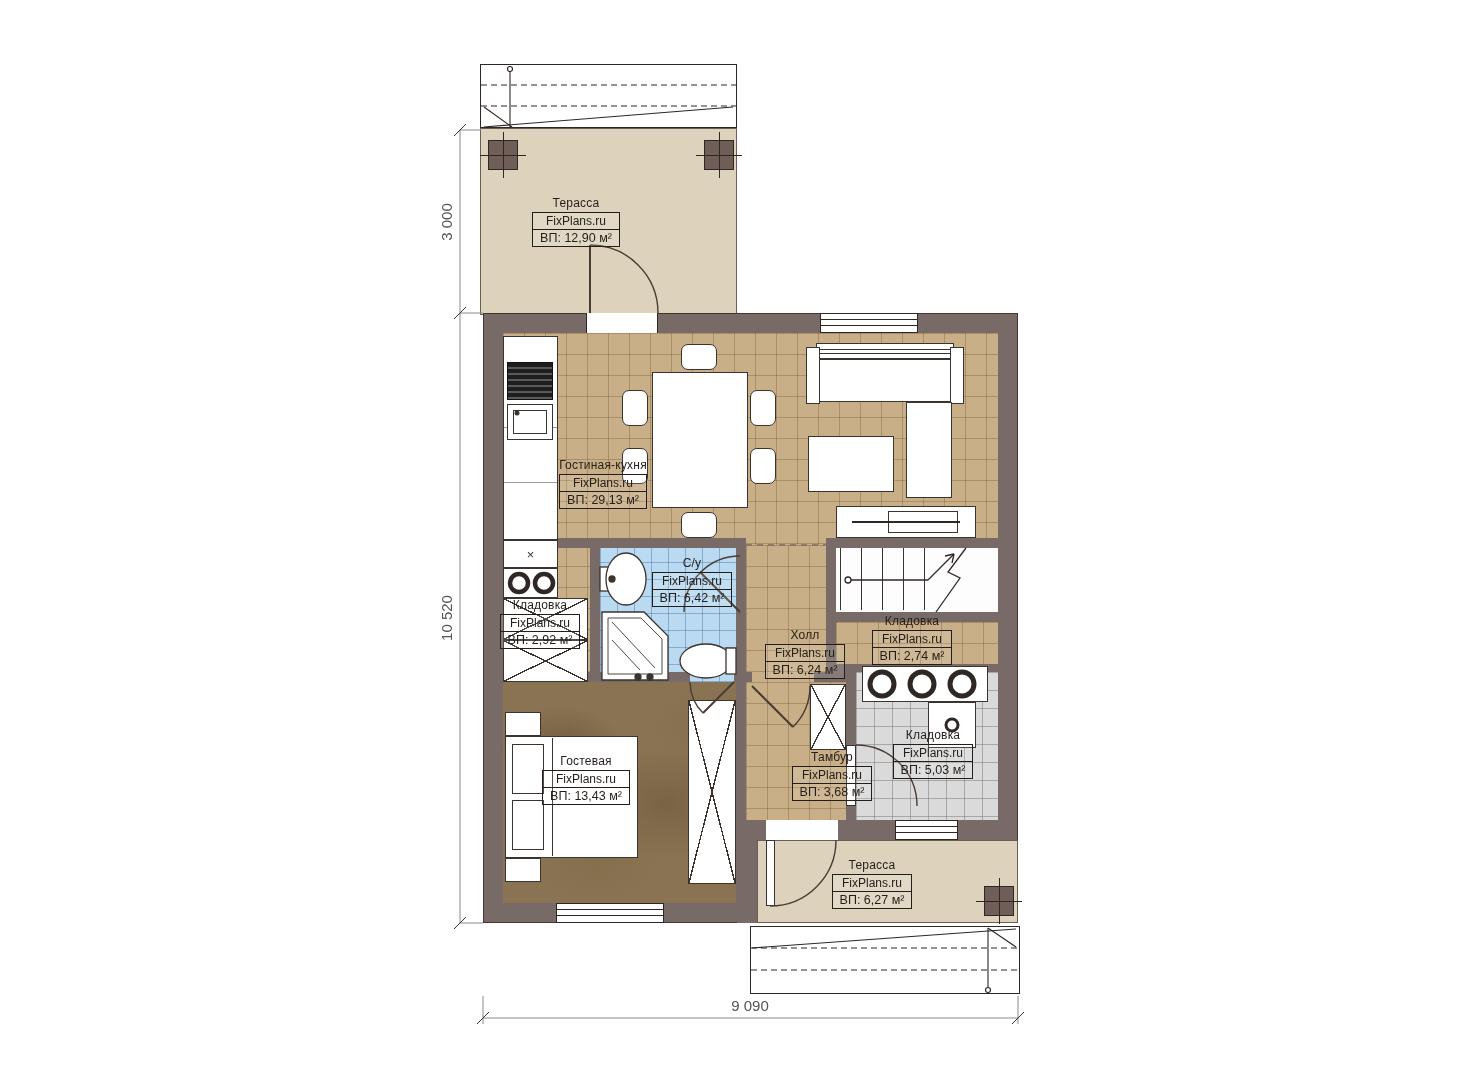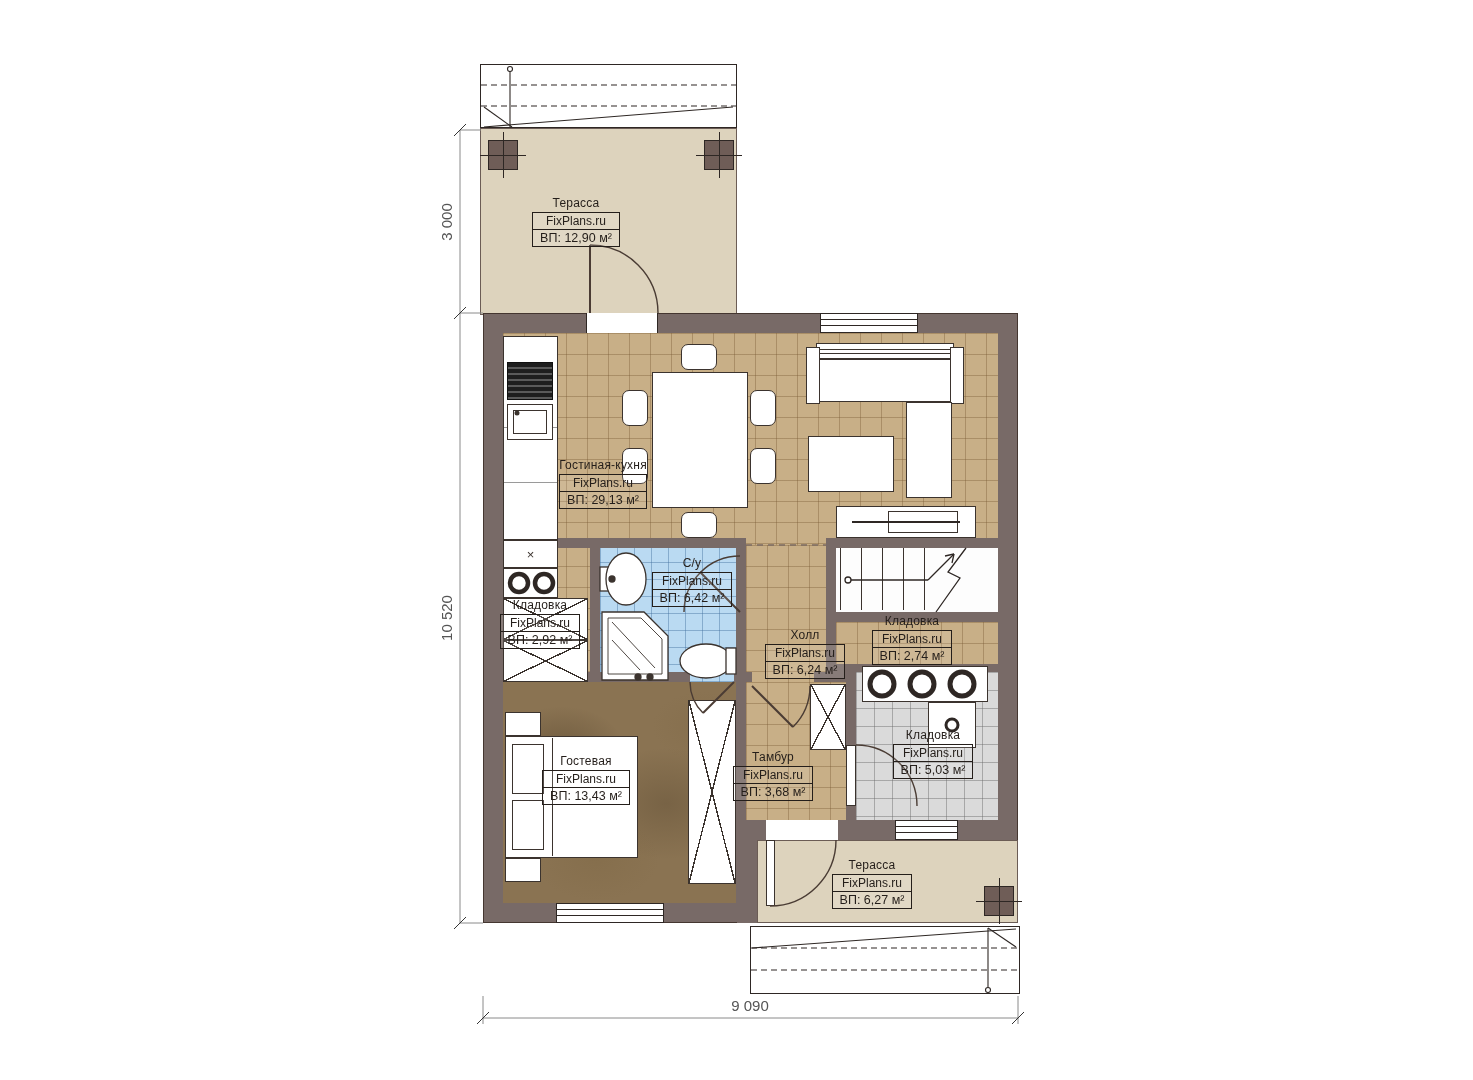--- a/index.html
+++ b/index.html
@@ -279,21 +279,21 @@
     <div class="room-box"><div class="room-brand">FixPlans.ru</div>
     <div class="room-area">ВП: 2,74 м²</div></div>
   </div>
 
   <div class="room-label" style="left:876px;top:728px;width:114px;">
     <div class="room-name">Кладовка</div>
     <div class="room-box"><div class="room-brand">FixPlans.ru</div>
     <div class="room-area">ВП: 5,03 м²</div></div>
   </div>
 
-  <div class="room-label" style="left:721px;top:750px;width:104px;">
+  <div class="room-label" style="left:780px;top:750px;width:104px;">
     <div class="room-name">Тамбур</div>
     <div class="room-box"><div class="room-brand">FixPlans.ru</div>
     <div class="room-area">ВП: 3,68 м²</div></div>
   </div>
 
   <div class="room-label" style="left:528px;top:754px;width:116px;">
     <div class="room-name">Гостевая</div>
     <div class="room-box"><div class="room-brand">FixPlans.ru</div>
     <div class="room-area">ВП: 13,43 м²</div></div>
   </div>

